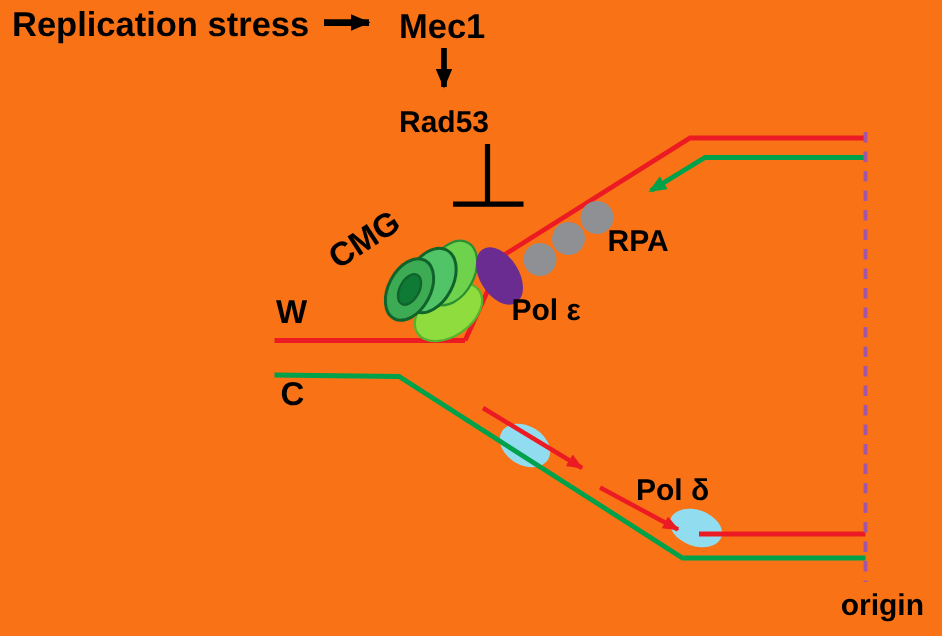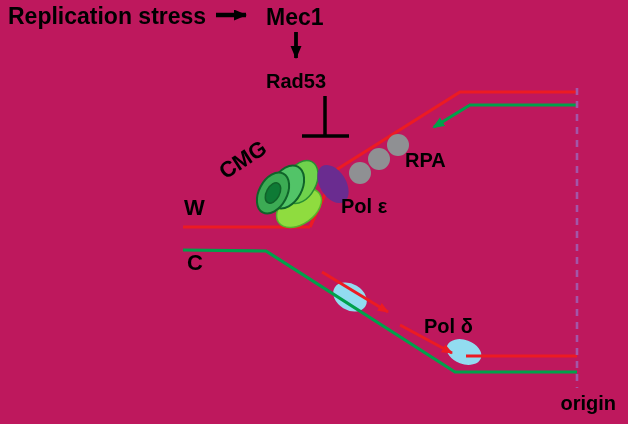--- a/index.html
+++ b/index.html
@@ -4,21 +4,21 @@
 <style>
   html, body {
     margin: 0;
     padding: 0;
     background: #ffffff;
   }
   .canvas {
     position: relative;
     width: 628px;
     height: 424px;
-    background: #be185d;
+    background: #f97316;
     font-family: "Liberation Sans", sans-serif;
     overflow: hidden;
   }
   svg {
     display: block;
   }
   text {
     font-family: "Liberation Sans", sans-serif;
     font-weight: bold;
     fill: #000000;

